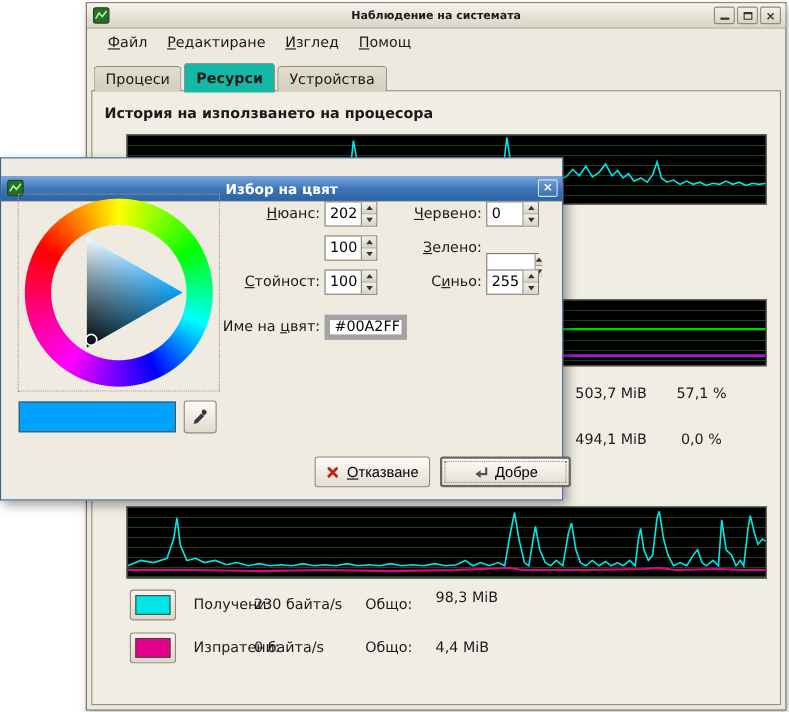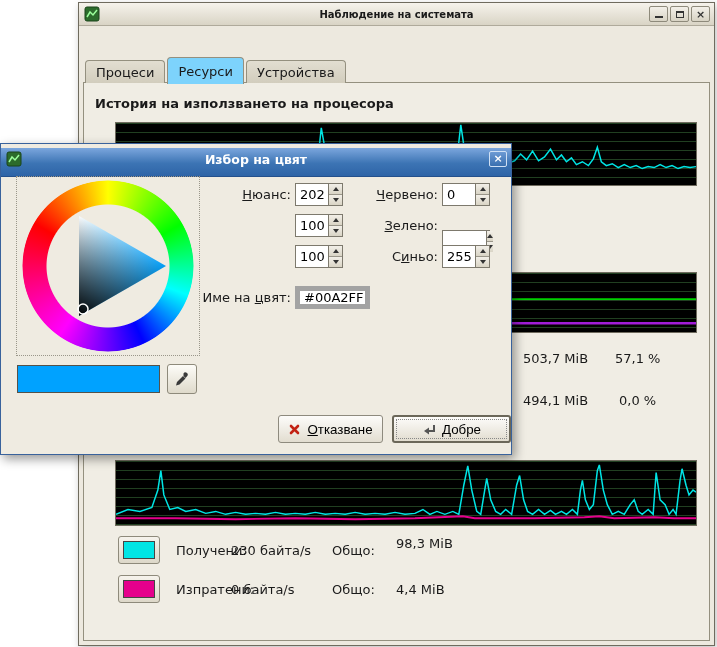--- a/index.html
+++ b/index.html
@@ -21,42 +21,42 @@
              font-size:11px; font-weight:bold; color:#333; cursor:default; }
   .glyph-min { width:8px; height:7px; border-bottom:2px solid #333; }
   .glyph-max { width:8px; height:7px; border:1px solid #333; border-top-width:2px; }
 
   #mw-menubar { position:absolute; left:2px; top:24px; right:2px; height:24px; display:flex; align-items:center; padding-left:8px; }
   .menu-item { padding:3px 9px; cursor:default; }
 
   .tabs { position:absolute; left:6px; top:53px; display:flex; align-items:flex-end; height:27px; z-index:2; }
   .tab { background:linear-gradient(#E2DED1,#D2CDBD); border:1px solid #94907F; border-bottom:none;
          border-radius:4px 4px 0 0; padding:4px 10px 4px 10px; margin-right:2px; height:23px; }
-  .tab.active { background:#7dd3fc; height:27px; padding-top:6px; margin-bottom:-1px; }
+  .tab.active { background:#14b8a6; height:27px; padding-top:6px; margin-bottom:-1px;font-weight:bold; }
 
   #notebook-page { position:absolute; left:4px; top:79px; right:4px; bottom:4px;
                    border:1px solid #94907F; background:#F0EDE4; }
 
   .section-heading { position:absolute; font-weight:bold; }
 
   .chart { position:absolute; background-color:#000;
            background-image:repeating-linear-gradient(to bottom, rgba(55,105,55,.6) 0px, rgba(55,105,55,.6) 1px, transparent 1px, transparent 9px);
            border:1px solid #6F6B5E; }
   .chart svg { width:100%; height:100%; display:block; }
 
   .stat-amount, .stat-percent, .legend-text { position:absolute; }
 
   .swatch-btn { position:absolute; width:42px; height:28px; background:linear-gradient(#F6F3EC,#DDD8C9);
                 border:1px solid #8E8A7B; border-radius:3px; padding:4px; }
   .swatch-inner { width:100%; height:100%; border:1px solid #444; }
 
   
   #dialog { position:absolute; left:0; top:143px; width:512px; height:312px; z-index:10;
             background:#EFEBE1; border:1px solid #39629C; box-shadow:3px 4px 10px rgba(0,0,0,.4); }
-  #dlg-titlebar { position:absolute; left:0; top:4px; right:0; height:29px;
+  #dlg-titlebar { position:absolute; left:0; top:16px; right:0; height:23px;
                   background:linear-gradient(#7BA6DD,#3C74B4 55%,#2E64A7);
                   border-bottom:1px solid #24508C;padding-left:16px; }
   #dlg-title { position:absolute; left:0; right:0; top:4px; text-align:center; color:#fff; font-weight:bold; font-size:12.5px; }
   #dlg-close { position:absolute; right:4px; top:3px; width:18px; height:16px;
                background:linear-gradient(#6C9AD4,#3A70B0); border:1px solid #CFE0F4; border-radius:2px;
                color:#fff; font-weight:bold; font-size:11px; line-height:14px; text-align:center; }
 
   #wheel-box { position:absolute; left:15px; top:32px; width:184px; height:180px; border:1px dotted #9a968a; }
   #hue-ring { position:absolute; left:5px; top:3px; width:172px; height:172px; border-radius:50%;
               background:conic-gradient(from 300deg,#f00,#ff0 60deg,#0f0 120deg,#0ff 170deg,#00f 215deg,#f0f 275deg,#f00 360deg);
@@ -75,21 +75,21 @@
   .spin input { flex:1; min-width:0; border:none; outline:none; font:13px "DejaVu Sans","Liberation Sans",sans-serif; padding-left:4px; background:transparent; }
   .spin-arrows { width:14px; display:flex; flex-direction:column; border-left:1px solid #7d796d; }
   .spin-up,.spin-down { flex:1; background:linear-gradient(#F2EFE8,#D9D4C5); display:flex; align-items:center; justify-content:center; }
   .spin-up { border-bottom:1px solid #9a968a; }
   .tri-up { width:0; height:0; border-left:3px solid transparent; border-right:3px solid transparent; border-bottom:4px solid #333; }
   .tri-down { width:0; height:0; border-left:3px solid transparent; border-right:3px solid transparent; border-top:4px solid #333; }
   #name-input { position:absolute; left:294px; top:142px; width:75px; height:23px; background:#fff;
                 border:5px solid #a3a3a3; font:13px "DejaVu Sans","Liberation Sans",sans-serif; padding-left:4px; }
 
   .dlg-btn { position:absolute; top:271px; height:28px; background:linear-gradient(#FDFCFA,#E2DDD0);
-             border:1px solid #8E8A7E; border-radius:3px; display:flex; align-items:center; justify-content:center; gap:6px; }
+             border:1px solid #8E8A7E; border-radius:3px; display:flex; align-items:center; justify-content:center; gap:6px;margin-left:8px; }
   #btn-cancel { left:277px; width:105px; }
   #btn-ok { left:391px; width:119px; border:2px solid #6b6759; outline:1px dotted #888; outline-offset:-5px; }
 
   u { text-decoration:underline; }
 </style>
 </head>
 <body>
 
 <div id="main-window">
 
@@ -107,20 +107,26 @@
         </span>
       <span class="win-btn">
           <span class="glyph-max"></span>
         </span>
       <span class="win-btn">
           <span>×</span>
         </span>
     </span>
   </div>
 
+  <div id="mw-menubar">
+    <span class="menu-item"><u>Ф</u>айл</span>
+    <span class="menu-item"><u>Р</u>едактиране</span>
+    <span class="menu-item"><u>И</u>зглед</span>
+    <span class="menu-item"><u>П</u>омощ</span>
+  </div>
 
   <div class="tabs">
     <div class="tab">Процеси</div>
     <div class="tab active">Ресурси</div>
     <div class="tab">Устройства</div>
   </div>
 
   <div id="notebook-page"></div>
 
   <div class="section-heading abs" style="left:16px; top:93px;">История на използването на процесора</div>
@@ -226,20 +232,21 @@
     <span class="spin-arrows">
         <span class="spin-up">
           <span class="tri-up"></span>
         </span>
         <span class="spin-down">
           <span class="tri-down"></span>
         </span>
       </span>
   </div>
 
+  <span class="fld-label" style="left:140px; top:105px;"><u>С</u>тойност:</span>
   <div class="spin" style="left:294px; top:101px;">
     <input value="100" style="">
     <span class="spin-arrows">
         <span class="spin-up">
           <span class="tri-up"></span>
         </span>
         <span class="spin-down">
           <span class="tri-down"></span>
         </span>
       </span>

